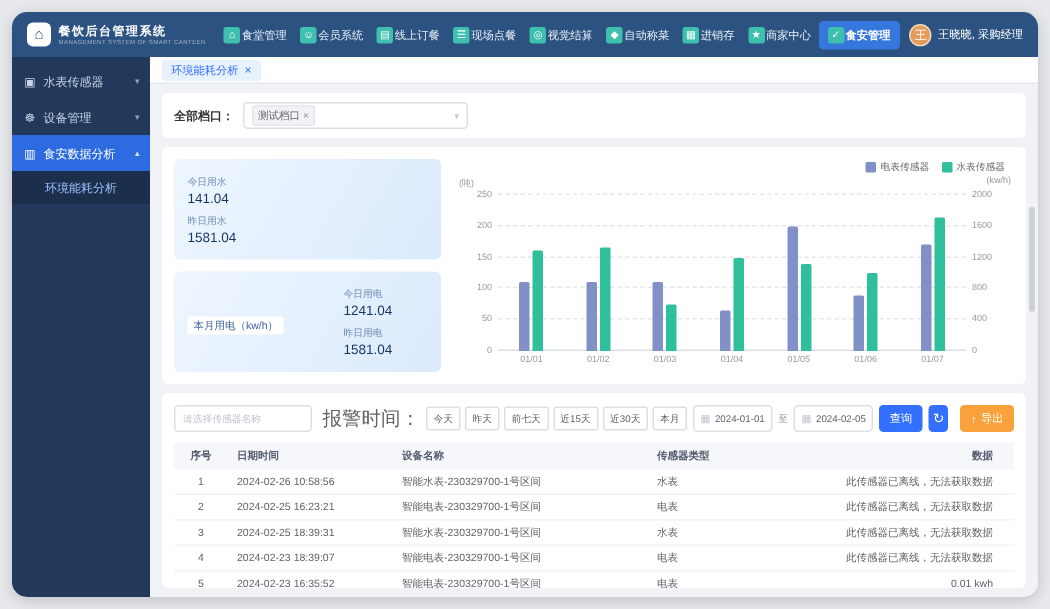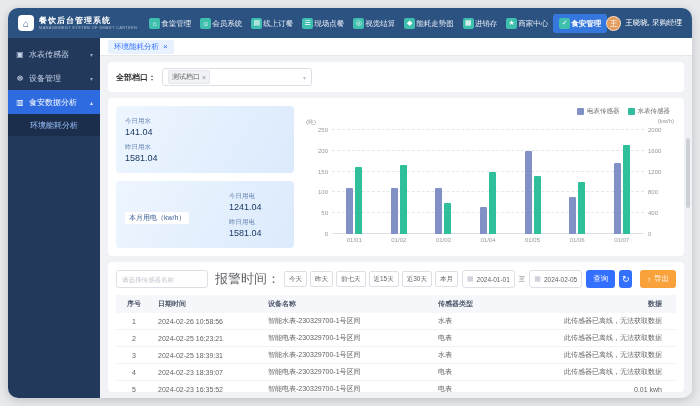--- a/index.html
+++ b/index.html
@@ -130,21 +130,21 @@
         <div class="nav-item">
           <span class="nicon">☰</span>
           <span class="nlabel">现场点餐</span>
         </div>
         <div class="nav-item">
           <span class="nicon">◎</span>
           <span class="nlabel">视觉结算</span>
         </div>
         <div class="nav-item">
           <span class="nicon">◆</span>
-          <span class="nlabel">能耗走势图</span>
+          <span class="nlabel">自动称菜</span>
         </div>
         <div class="nav-item">
           <span class="nicon">▦</span>
           <span class="nlabel">进销存</span>
         </div>
         <div class="nav-item">
           <span class="nicon">★</span>
           <span class="nlabel">商家中心</span>
         </div>
         <div class="nav-item active">

